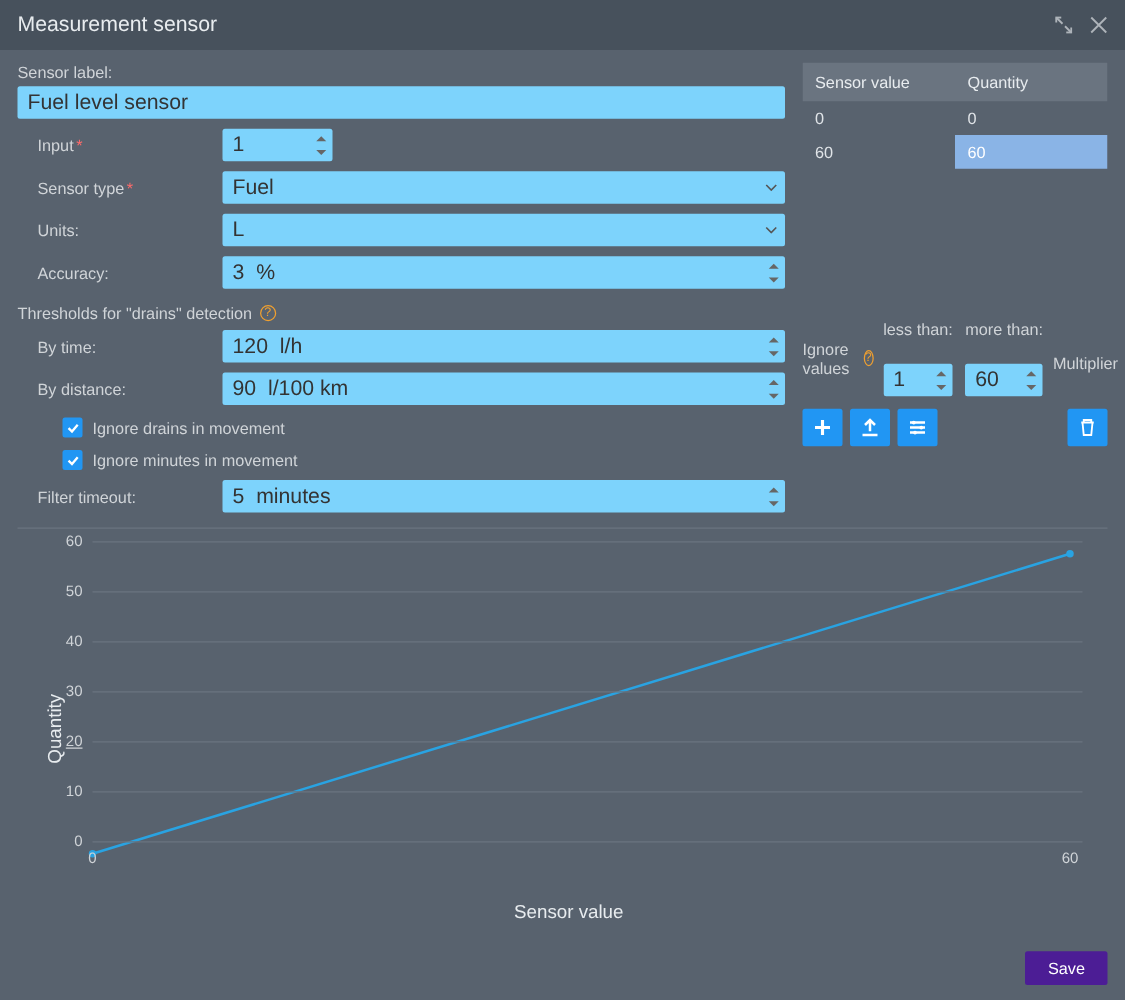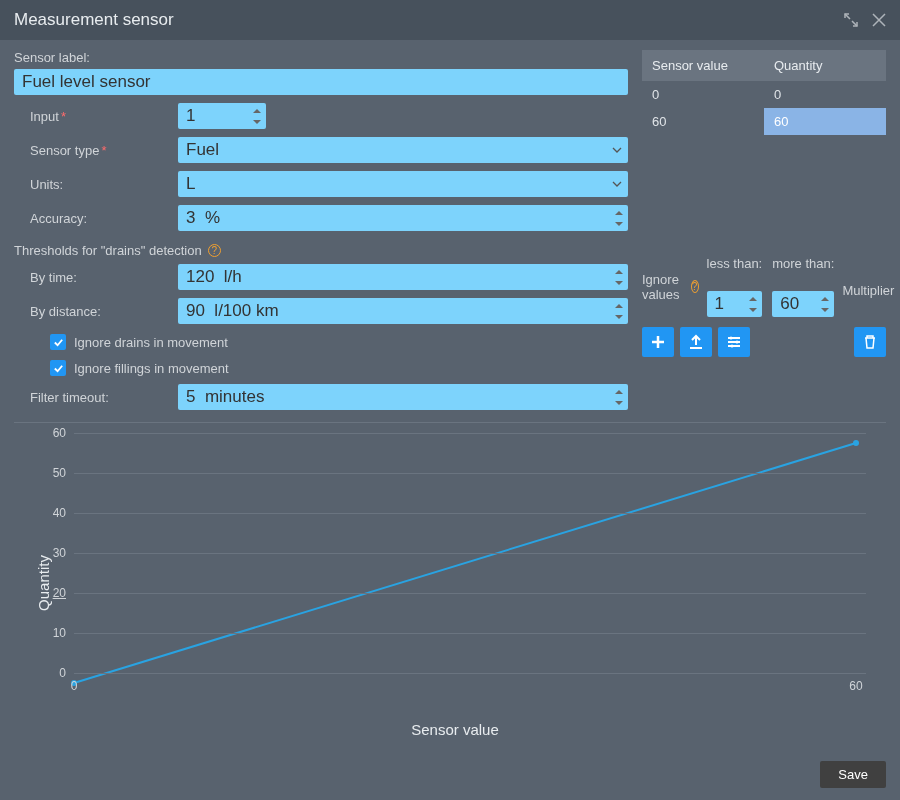--- a/index.html
+++ b/index.html
@@ -166,21 +166,21 @@
   position:absolute; inset:0;
 }
 .chart-line svg { width:100%; height:100%; overflow:visible;}
 .dot { fill:#29a3e2; }
 .ln { stroke:#29a3e2; stroke-width:2; fill:none; }
 
 .footer {
   display:flex; justify-content:flex-end; padding: 8px 14px 12px;
 }
 .save-btn {
-  background:#404040; color:#fff; border:none; padding:6px 18px; font-size:13px;
+  background:#4c1d95; color:#fff; border:none; padding:6px 18px; font-size:13px;
   border-radius:2px; cursor:pointer;text-align:center;
 }
 </style>
 </head>
 <body>
 
 <div class="dialog">
 
   <div class="titlebar">
     <div class="titlebar-title">Measurement sensor</div>
@@ -301,21 +301,21 @@
           </span>
           <span class="lbl" style="width:auto;">Ignore drains in movement</span>
         </div>
 
         <div class="checkbox-row">
           <span class="cb">
             <svg viewBox="0 0 12 12">
                 <path d="M2 6 L5 9 L10 3" stroke="#fff" stroke-width="2" fill="none"></path>
               </svg>
           </span>
-          <span class="lbl" style="width:auto;">Ignore fillings in movement</span>
+          <span class="lbl" style="width:auto;">Ignore minutes in movement</span>
         </div>
 
         <div class="row">
           <div class="lbl">Filter timeout:</div>
           <div class="spinner-wrap" style="flex:1;">
             <input class="ctrl" value="5  minutes" style="">
             <div class="spin">
                 <div>
                   <span class="tri-up"></span>
                 </div>

